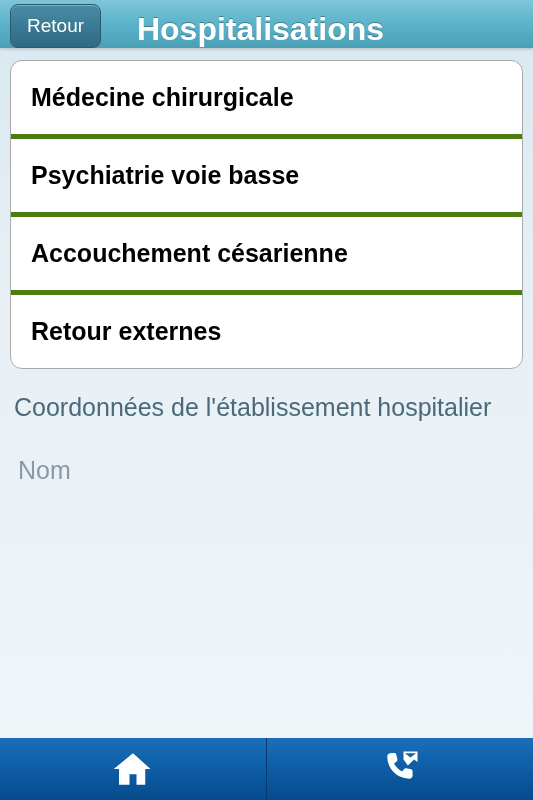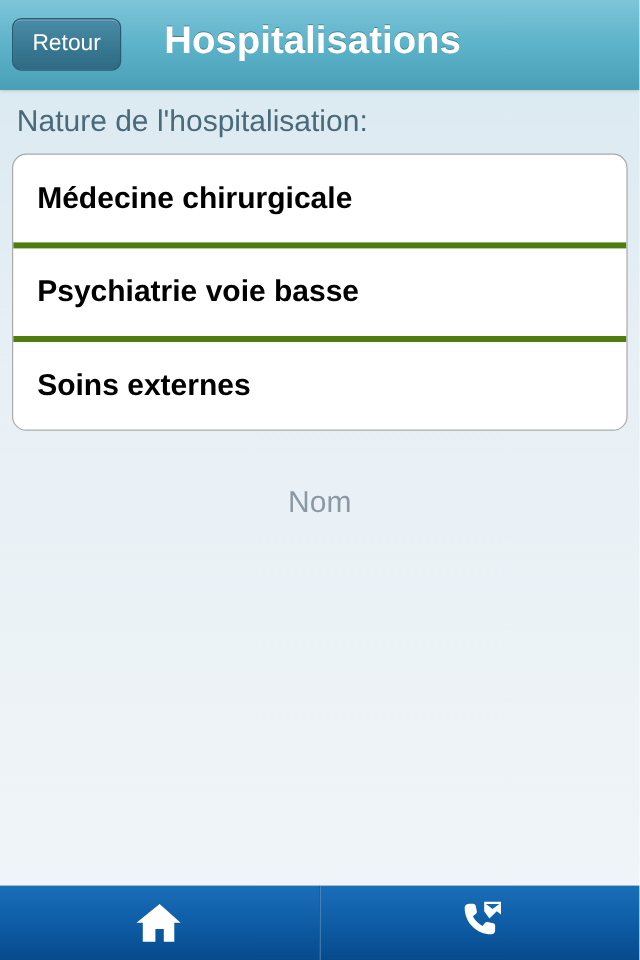--- a/index.html
+++ b/index.html
@@ -11,25 +11,25 @@
     body {
       width: 533px;
       height: 800px;
       font-family: -apple-system, Helvetica, Arial, sans-serif;
       overflow: hidden;
       background: linear-gradient(180deg, #d8e8f0 0%, #e8f0f5 40%, #f0f5f8 100%);
       position: relative;
     }
     
     .header {
-      height: 75px;
+      height: 48px;
       background: linear-gradient(180deg, #7ec5d9 0%, #5cb3c9 50%, #4a9fb5 100%);
       display: flex;
-      align-items: flex-start;
-      padding: 15px 10px;
+      align-items: flex-end;
+      padding: 0 10px;
       position: relative;
       box-shadow: 0 1px 3px rgba(0,0,0,0.2);
     }
     
     .back-button {
       background: linear-gradient(180deg, #4a8ca8 0%, #3a7a94 50%, #2f6a84 100%);
       color: white;
       border: 1px solid #2a5a70;
       border-radius: 8px;
       padding: 10px 16px;
@@ -89,21 +89,20 @@
     
     .input-field {
       width: 100%;
       padding: 14px 8px;
       font-size: 25px;
       border: none;
       background: transparent;
       color: #333;
       outline: none;
       margin-top: 8px;
-      text-align: center;
     }
     
     .input-field::placeholder {
       color: #8a9aa4;
     }
     
     .bottom-bar {
       position: absolute;
       bottom: 0;
       left: 0;
@@ -135,28 +134,29 @@
   </style>
 </head>
 <body>
 
 <div class="header">
   <button class="back-button">Retour</button>
   <div class="header-title">Hospitalisations</div>
 </div>
 
 <div class="content">
-  <div class="section-label">Nature de l'hospitalisation:</div>
   
   <div class="list-group">
     <div class="list-item">Médecine chirurgicale</div>
     <div class="list-item">Psychiatrie voie basse</div>
-    <div class="list-item">Soins externes</div>
+    <div class="list-item">Accouchement césarienne</div>
+    <div class="list-item">Retour externes</div>
   </div>
   
+  <div class="section-label">Coordonnées de l'établissement hospitalier</div>
   
   <input type="text" class="input-field" placeholder="Nom" style="">
 </div>
 
 <div class="bottom-bar">
   <button class="bottom-btn">
     <svg viewBox="0 0 24 24">
       <path d="M12 3l10 9h-3v9h-5v-6h-4v6H4v-9H1l11-9z"></path>
     </svg>
   </button>

